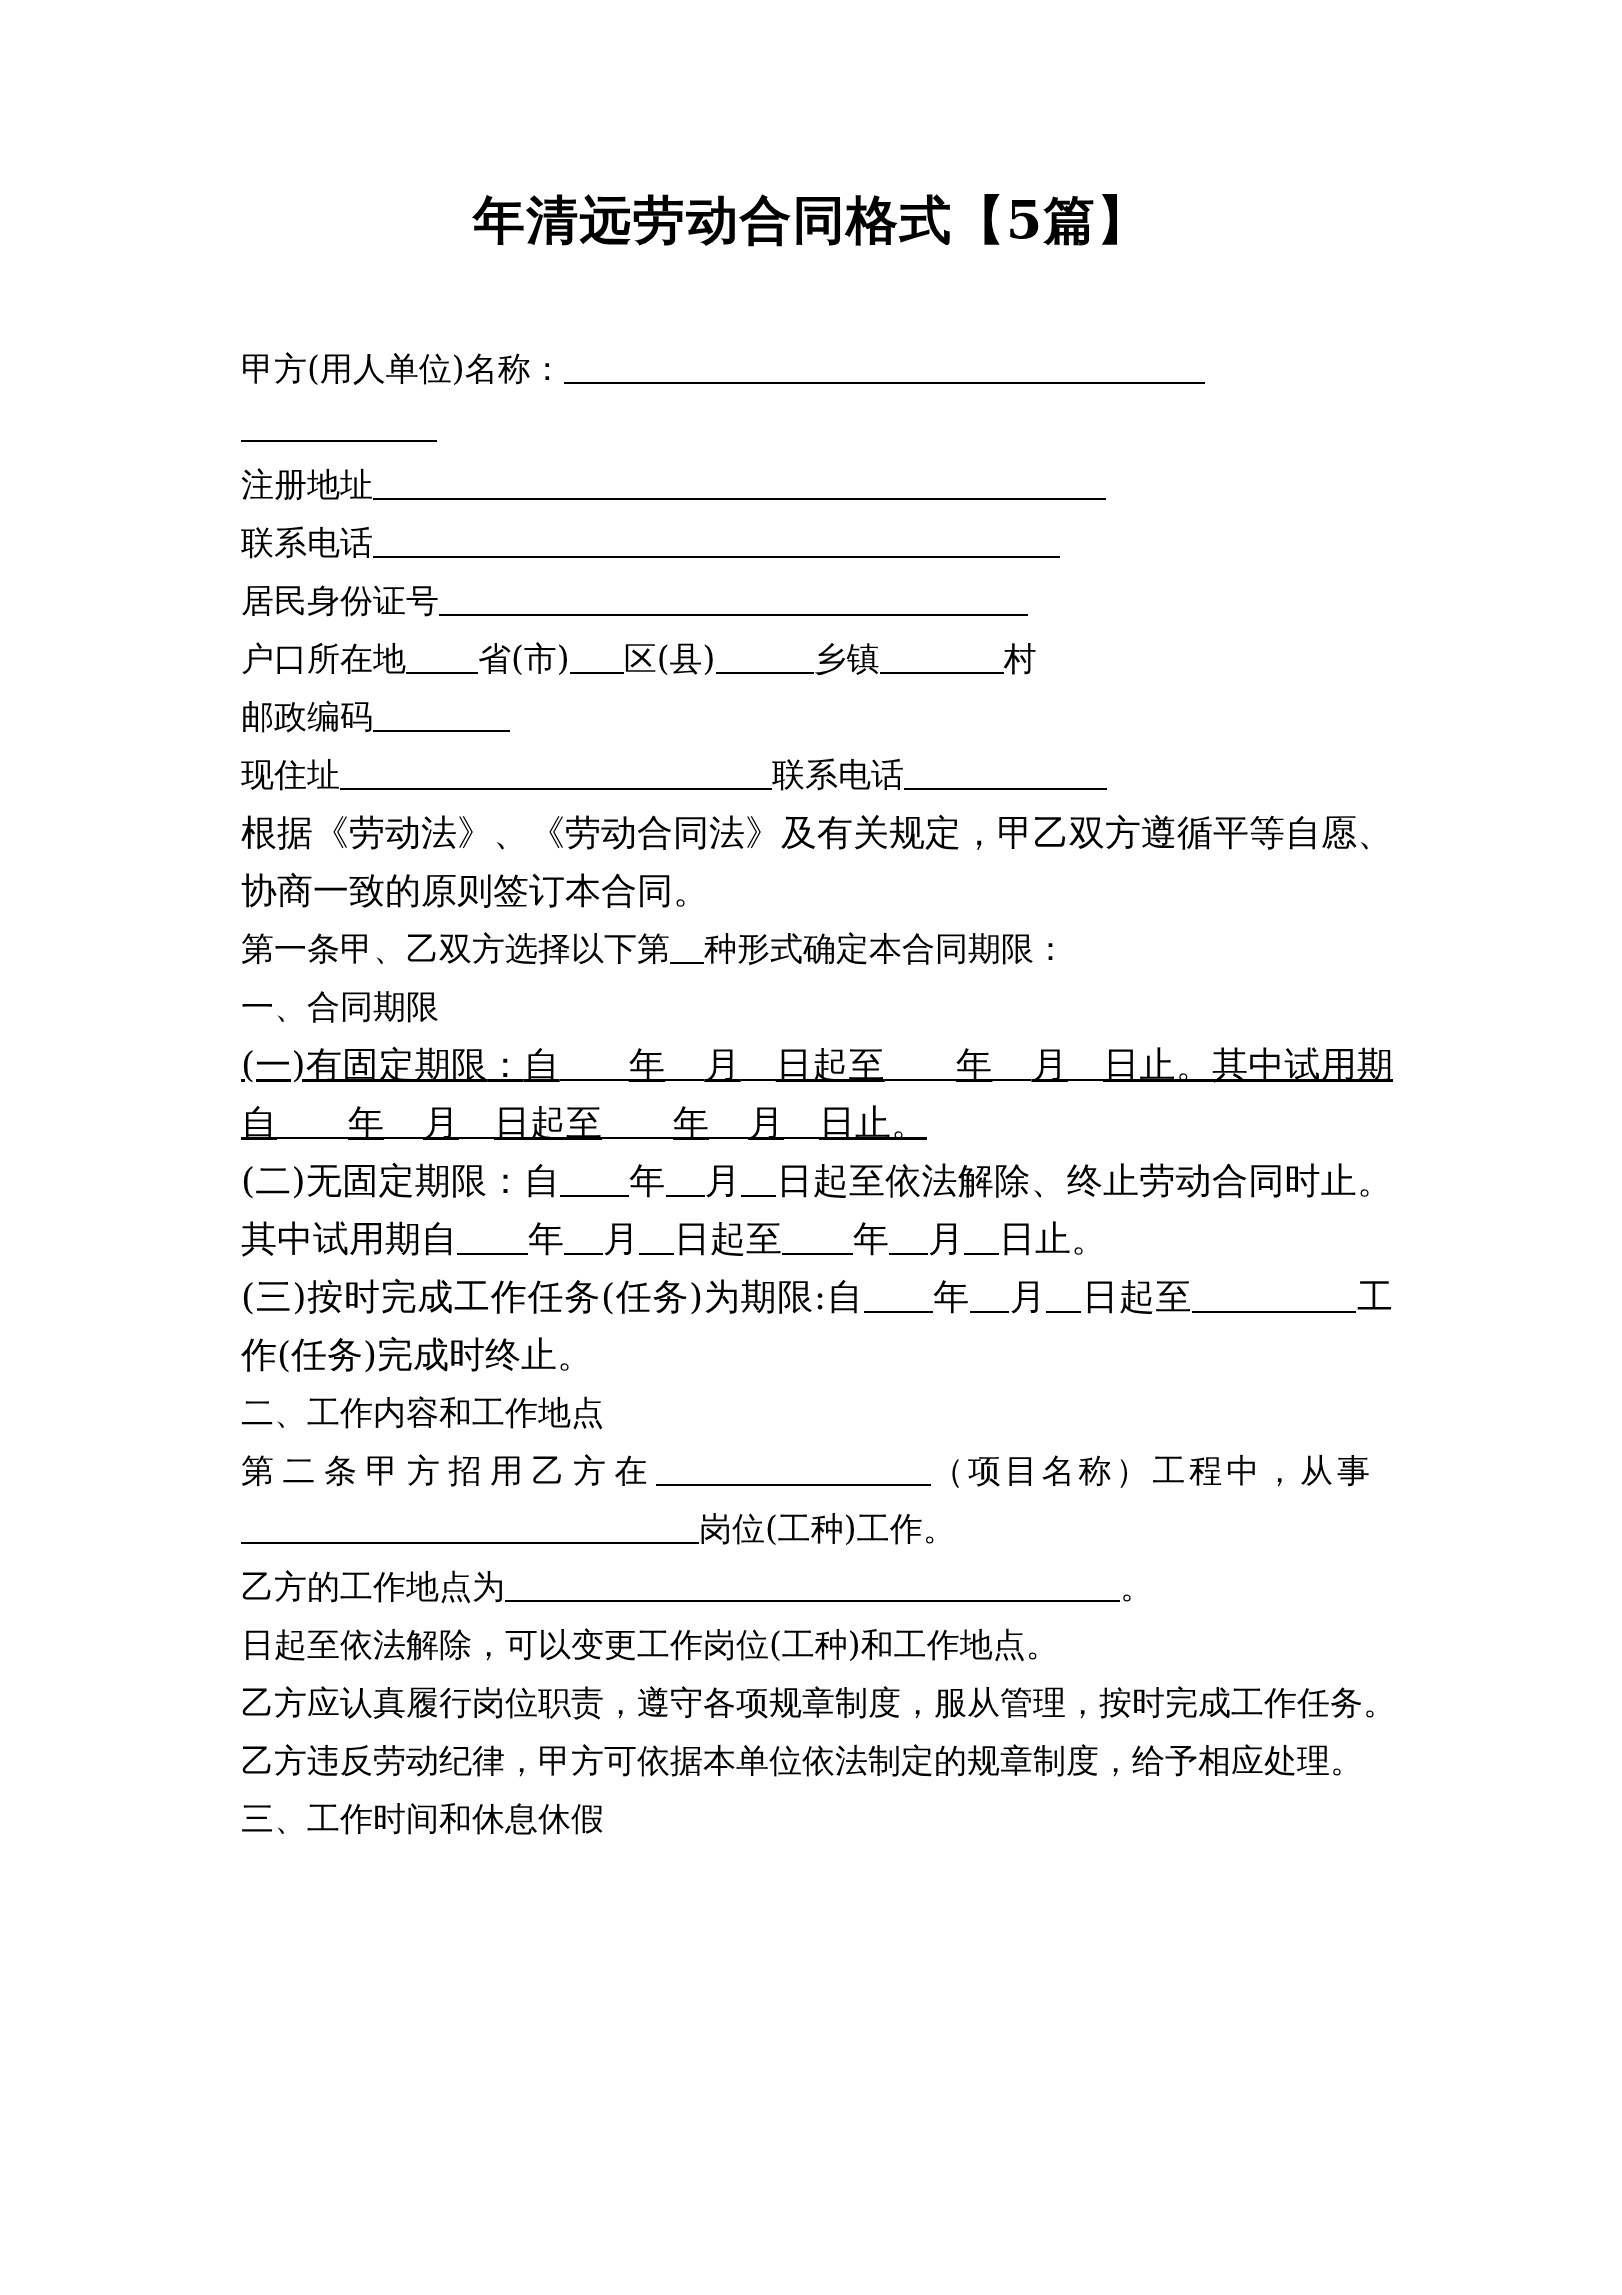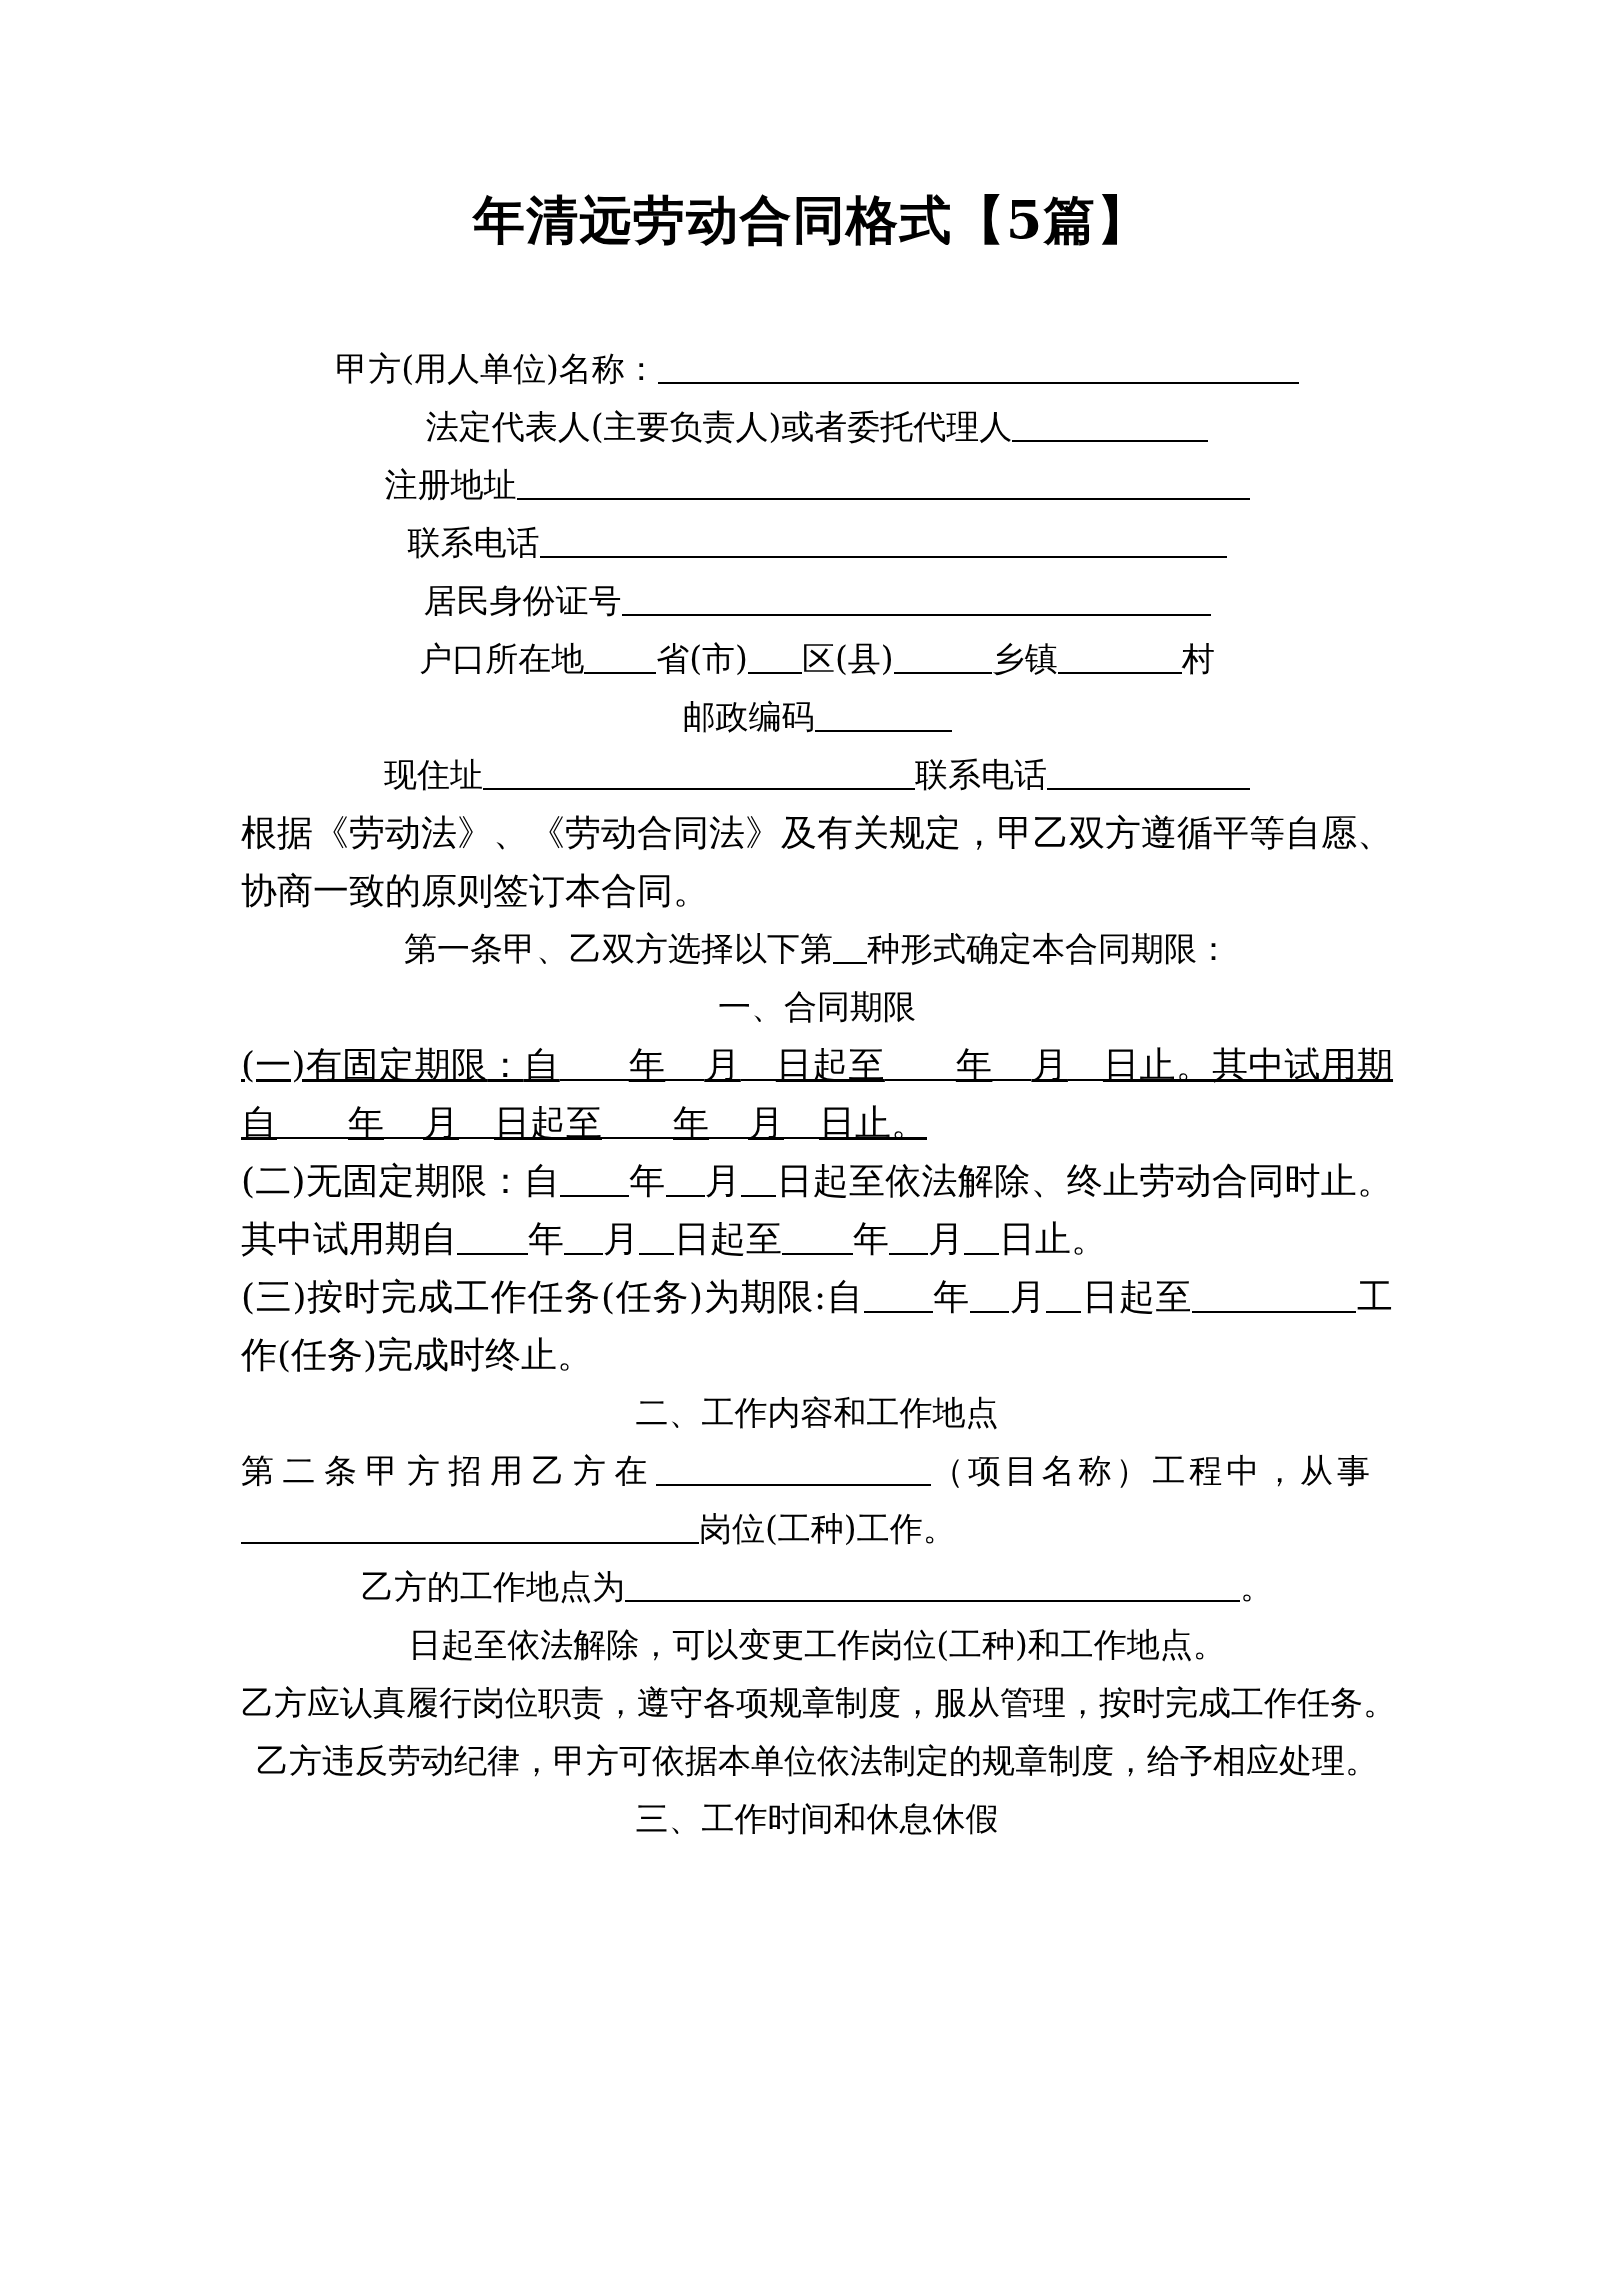--- a/index.html
+++ b/index.html
@@ -43,21 +43,20 @@
     left: 241px;
     top: 340px;
     width: 1152px;
   }
 
   .line {
     font-size: 33px;
     line-height: 58px;
     white-space: nowrap;
     position: relative;
-    text-align: center;
   }
 
   
   .para {
     font-size: 36px;
     line-height: 58px;
     text-align: justify;
     text-justify: inter-character;
   }
 
@@ -92,21 +91,21 @@
 
   <div class="doc-title">年清远劳动合同格式【5篇】</div>
 
   <div class="body-block">
 
     <div class="line">
       <span>甲方(用人单位)名称：</span><span class="blank" style="width:641px;"></span>
     </div>
 
     <div class="line">
-      <span>法定代表人(主要负责人)或者委托代理人</span><span class="blank" style="width:196px;"></span>
+      <span class="blank" style="width:196px;"></span>
     </div>
 
     <div class="line">
       <span>注册地址</span><span class="blank" style="width:733px;"></span>
     </div>
 
     <div class="line">
       <span>联系电话</span><span class="blank" style="width:687px;"></span>
     </div>
 

